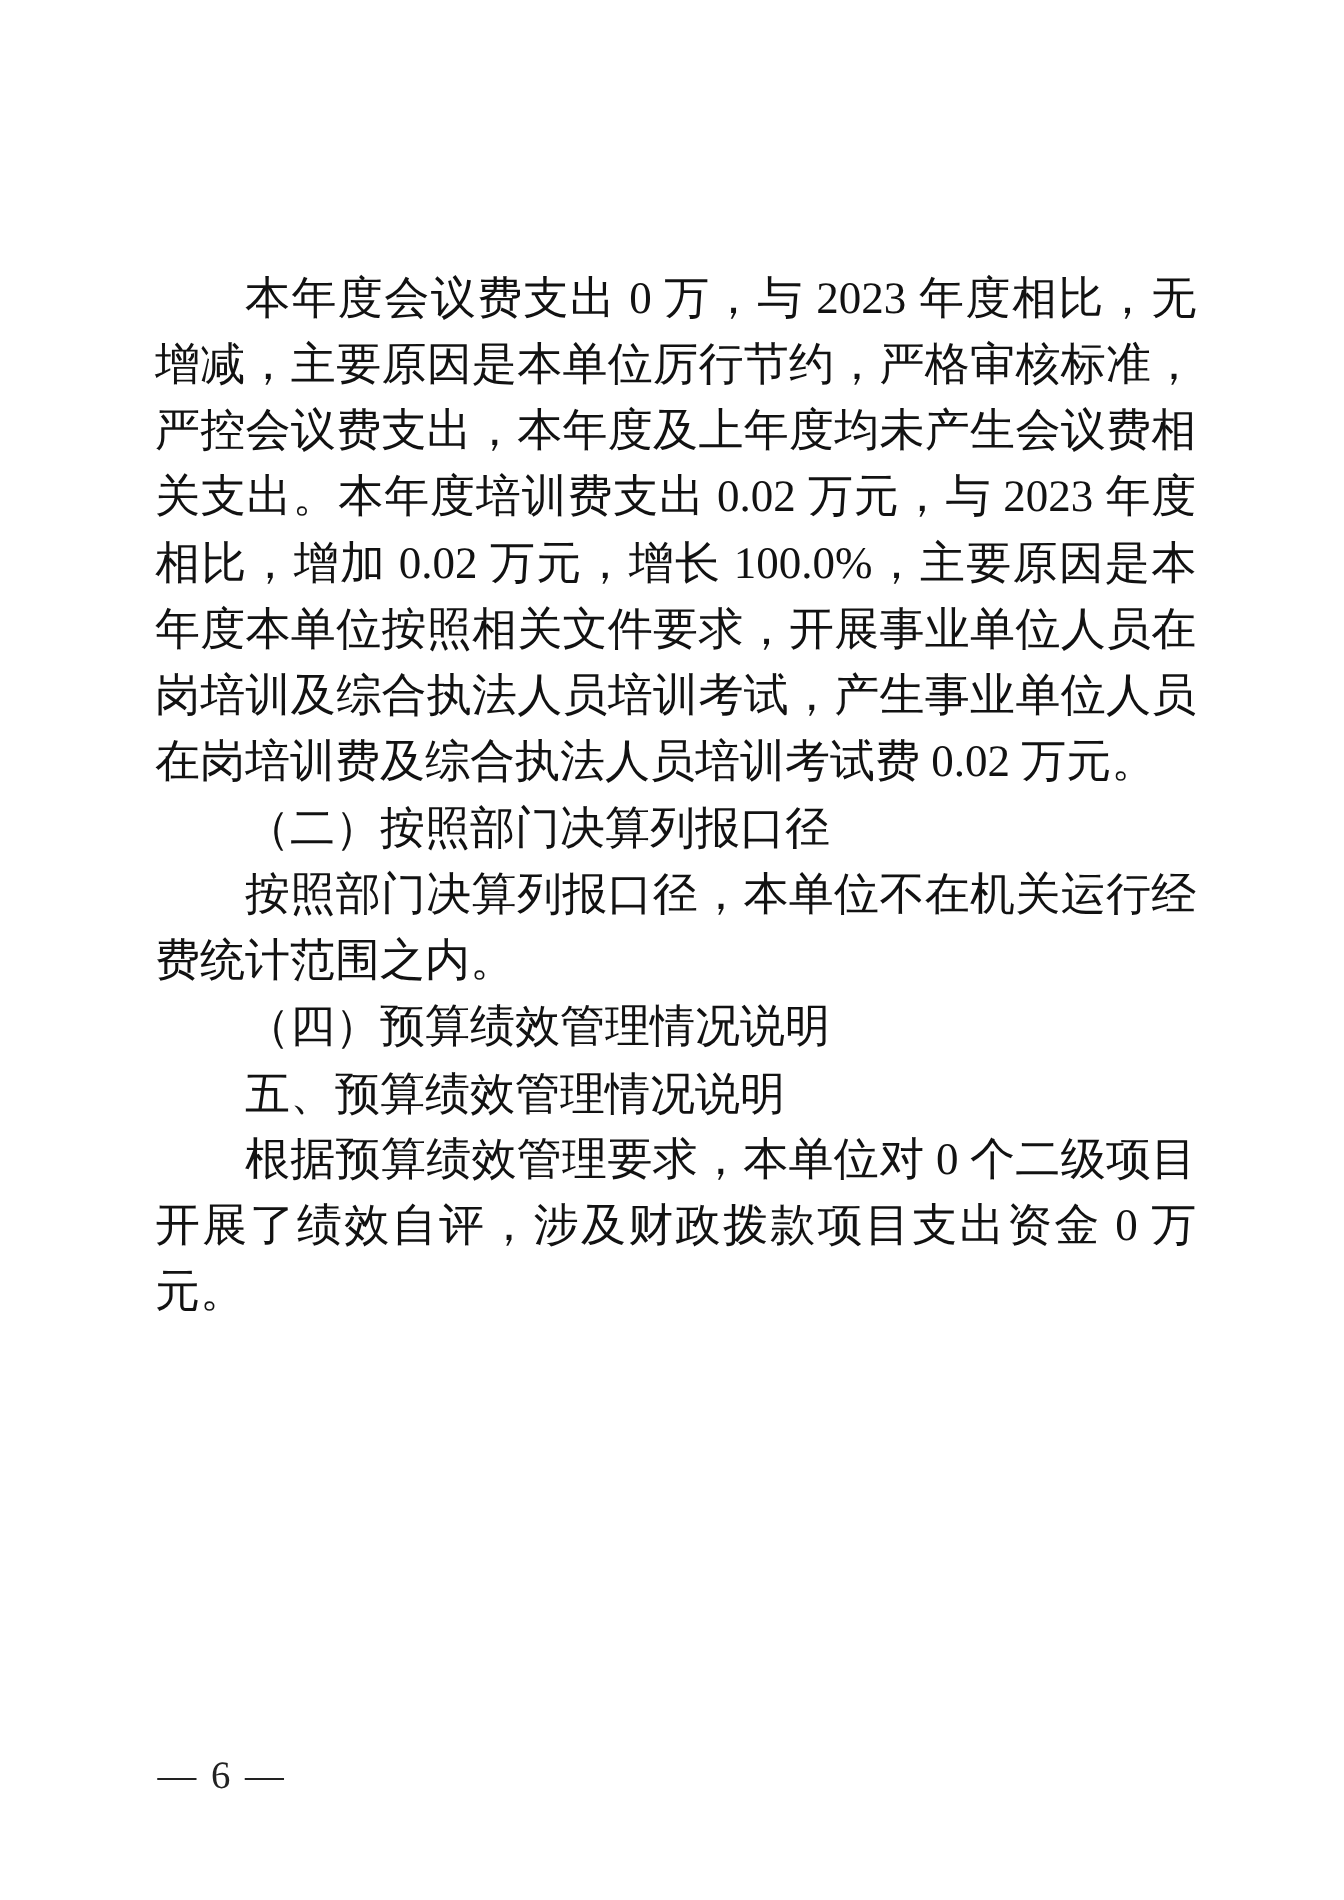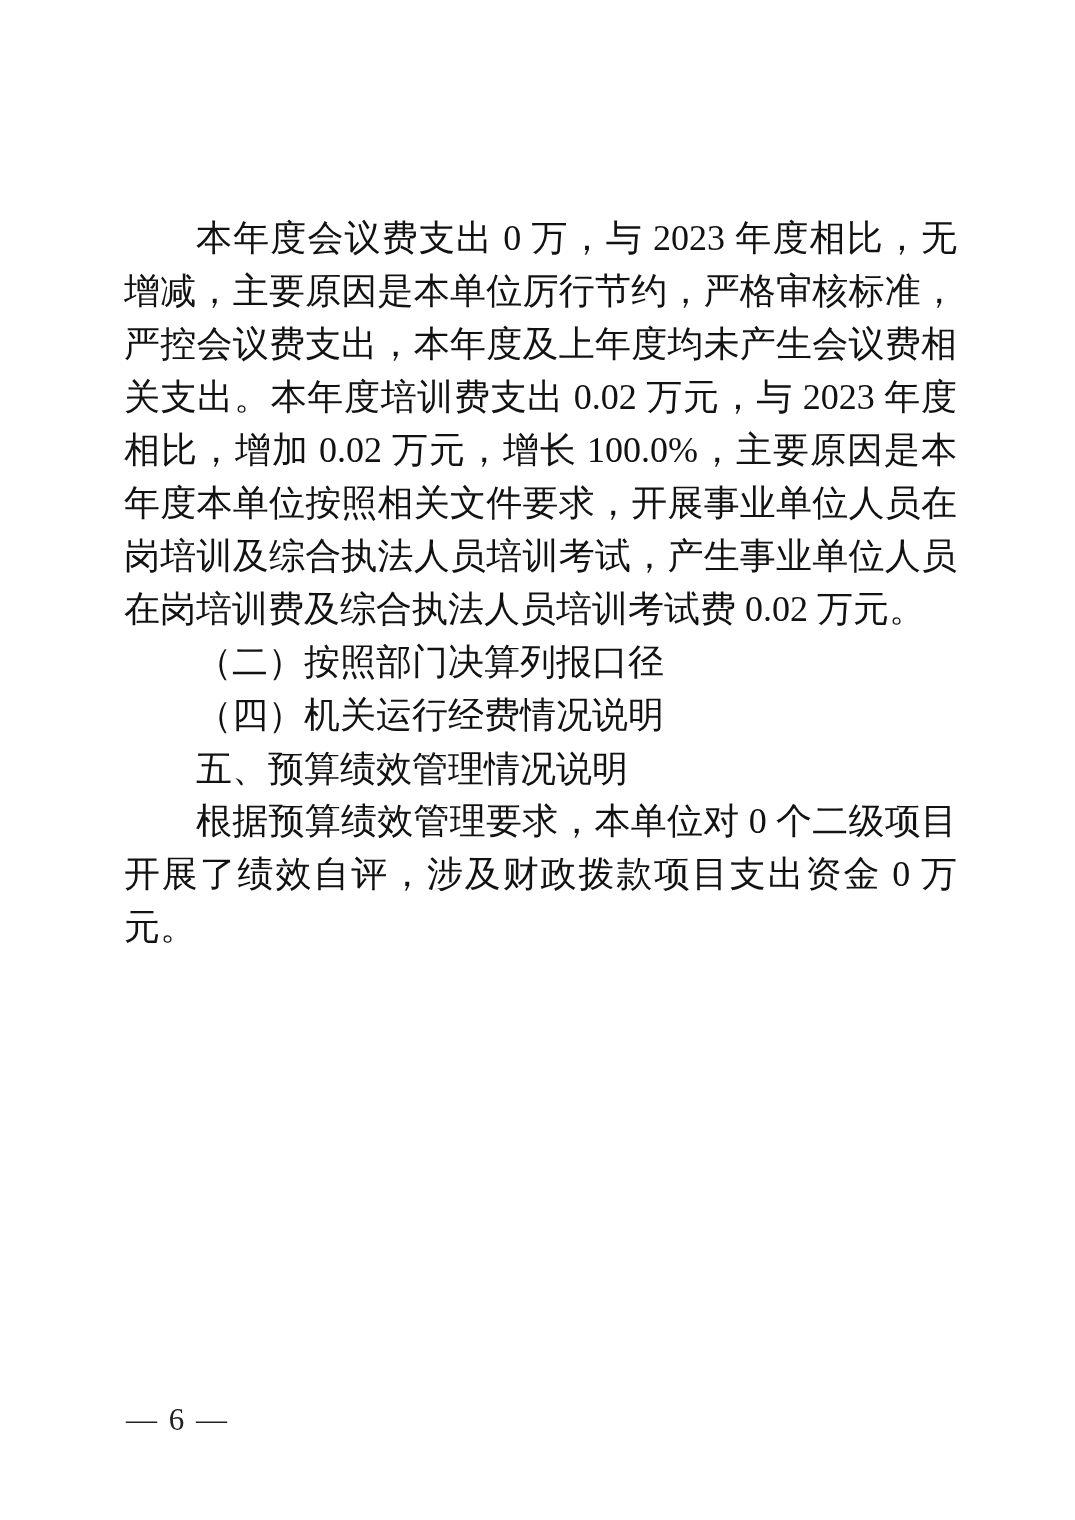--- a/index.html
+++ b/index.html
@@ -45,21 +45,22 @@
   }
 </style>
 </head>
 <body>
 
 <div class="page">
 
   <div class="doc-body">
     <p class="body-para">本年度会议费支出 0 万，与 2023 年度相比，无增减，主要原因是本单位厉行节约，严格审核标准，严控会议费支出，本年度及上年度均未产生会议费相关支出。本年度培训费支出 0.02 万元，与 2023 年度相比，增加 0.02 万元，增长 100.0%，主要原因是本年度本单位按照相关文件要求，开展事业单位人员在岗培训及综合执法人员培训考试，产生事业单位人员在岗培训费及综合执法人员培训考试费 0.02 万元。</p>
     <p class="sub-heading">（二）按照部门决算列报口径</p>
-    <p class="sub-heading">（四）机关运行经费情况说明</p>
+    <p class="body-para">按照部门决算列报口径，本单位不在机关运行经费统计范围之内。</p>
+    <p class="sub-heading">（四）预算绩效管理情况说明</p>
     <p class="bold-heading">五、预算绩效管理情况说明</p>
     <p class="body-para">根据预算绩效管理要求，本单位对 0 个二级项目开展了绩效自评，涉及财政拨款项目支出资金 0 万元。</p>
   </div>
 
   <div class="page-footer">
     <span>— 6 —</span>
   </div>
 
 </div>
 

